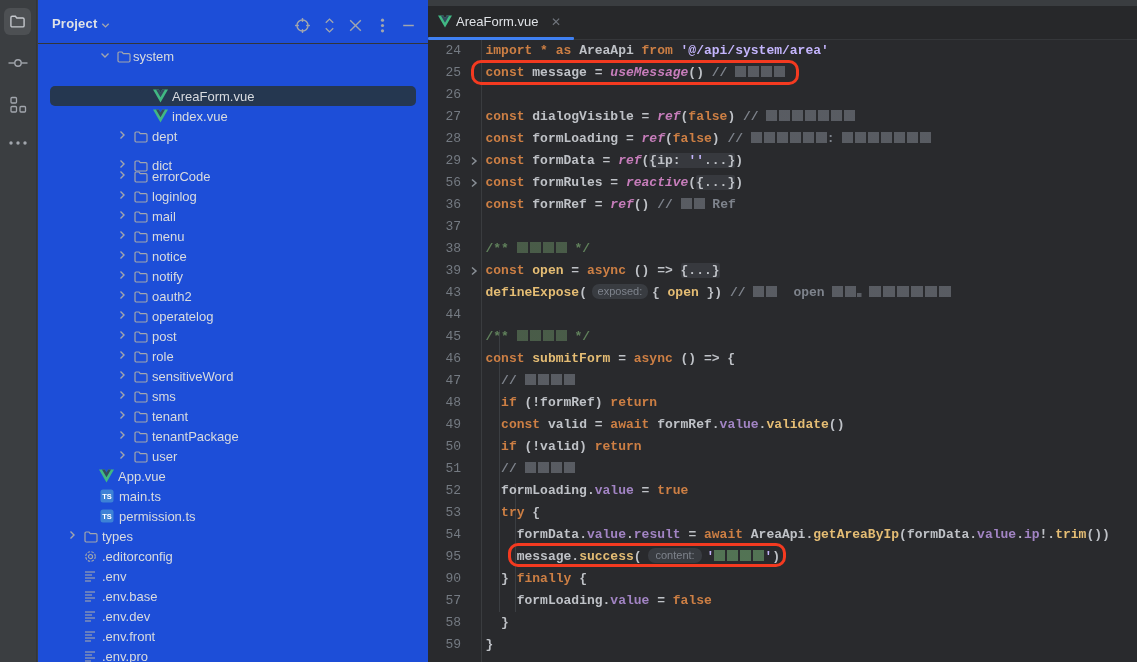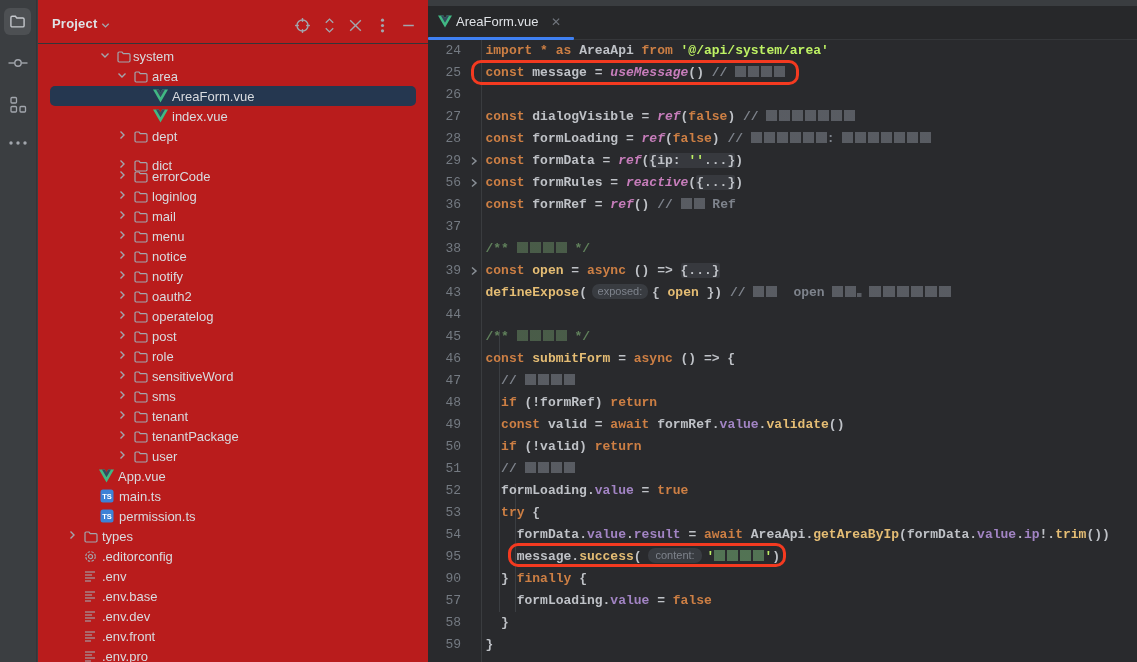--- a/index.html
+++ b/index.html
@@ -1,21 +1,21 @@
 <!DOCTYPE html>
 <html><head><meta charset="utf-8"><style>
 * {margin:0;padding:0;box-sizing:border-box}
 html,body {width:1137px;height:662px;overflow:hidden;background:#3B3E41;font-family:"Liberation Sans",sans-serif}
 #app {position:relative;width:1137px;height:662px}
 
 #abar {position:absolute;left:0;top:0;width:37px;height:662px;background:#3B3E41;border-right:1px solid #333639}
 #abar .sel {position:absolute;left:4px;top:8px;width:27px;height:27px;background:#4D5053;border-radius:6px}
 #abar svg {position:absolute}
 
-#panel {position:absolute;left:38px;top:0;width:390px;height:662px;background:#b91c1c}
+#panel {position:absolute;left:38px;top:0;width:390px;height:662px;background:#1d4ed8}
 #phead {position:absolute;left:0;top:0;width:100%;height:44px;border-bottom:1px solid #333639}
 #ptitle {position:absolute;left:14px;top:16px;font-size:13px;font-weight:bold;color:#DFE2E6;letter-spacing:.2px}
 .hic {position:absolute;top:17px}
 
 .trow {position:absolute;left:0;width:390px;height:20px}
 .trow.sel::before {content:"";position:absolute;left:12px;right:12px;top:0;height:20px;background:#253750;border-radius:5px}
 .tic {position:absolute;top:3px}
 .tic svg {display:block}
 .tlb {position:absolute;top:2.5px;font-size:13px;color:#D8DBDF;white-space:pre}
 
@@ -35,21 +35,21 @@
 .fch {position:absolute;left:40px;top:5px}
 .fch svg {display:block}
 #gutborder {position:absolute;left:53px;top:40px;width:1px;height:622px;background:#3A3C3F}
 #code {position:absolute;left:57.5px;top:40px;font-family:"Liberation Mono",monospace;font-size:13px;font-weight:bold;color:#BFC2C7;white-space:pre}
 .cl {height:22px;line-height:22px}
 .kw {color:#CD7F44}
 .fn {color:#E5BD74}
 .pp {color:#C77DBB;font-style:italic}
 .prop {color:#A284C4}
 .id {color:#BFC2C7}
-.s {color:#bef264}
+.s {color:#c4b5fd}
 .c {color:#7E838C;font-weight:bold}
 .d {color:#61825C}
 .fold {background:#37393E;border-radius:2px}
 .pill {display:inline-block;background:#393C41;border-radius:7px;color:#7E838C;font-family:"Liberation Sans",sans-serif;font-size:11px;font-weight:normal;text-align:center;vertical-align:1px;line-height:15px;height:15px}
 .cjk {display:inline-block;height:11.5px;vertical-align:-1px;background:repeating-linear-gradient(90deg,var(--cc) 0 11px,transparent 11px 13px)}
 .cb {--cc:rgba(126,131,140,0.56)}
 .cjc {display:inline-block;width:13px;height:11.5px;vertical-align:-1px;background:linear-gradient(rgba(126,131,140,0.56),rgba(126,131,140,0.56)) no-repeat 1.5px 7px/4.5px 4.5px}
 .cjk6 {display:inline-block;width:82px;height:11.5px;vertical-align:-1px;background:repeating-linear-gradient(90deg,rgba(126,131,140,0.56) 0 12px,transparent 12px 14px)}
 .db {--cc:rgba(100,133,95,0.55)}
 .sgb {--cc:rgba(108,160,108,0.62)}
@@ -130,33 +130,20 @@
             <path d="M2.5 4.5 L6 8 L9.5 4.5" fill="none" stroke="#A2A6AD" stroke-width="1.4"></path>
           </svg>
         </span>
         <span class="tic" style="left:78px">
           <svg width="16" height="16" viewBox="0 0 16 16">
             <path d="M2 4.2 C2 3.5 2.5 3 3.2 3 H6 l1.3 1.6 H12.8 C13.5 4.6 14 5.1 14 5.8 V11.8 C14 12.5 13.5 13 12.8 13 H3.2 C2.5 13 2 12.5 2 11.8 Z" fill="none" stroke="#A2A6AD" stroke-width="1.2"></path>
           </svg>
         </span>
         <span class="tlb" style="left:95px">system</span>
       </div>
-      <div class="trow" style="top:66px">
-        <span class="tic" style="left:78px">
-          <svg width="12" height="12" viewBox="0 0 12 12">
-            <path d="M2.5 4.5 L6 8 L9.5 4.5" fill="none" stroke="#A2A6AD" stroke-width="1.4"></path>
-          </svg>
-        </span>
-        <span class="tic" style="left:95px">
-          <svg width="16" height="16" viewBox="0 0 16 16">
-            <path d="M2 4.2 C2 3.5 2.5 3 3.2 3 H6 l1.3 1.6 H12.8 C13.5 4.6 14 5.1 14 5.8 V11.8 C14 12.5 13.5 13 12.8 13 H3.2 C2.5 13 2 12.5 2 11.8 Z" fill="none" stroke="#A2A6AD" stroke-width="1.2"></path>
-          </svg>
-        </span>
-        <span class="tlb" style="left:114px">area</span>
-      </div>
       <div class="trow sel" style="top:86px">
         <span class="tic" style="left:115px">
           <svg width="15" height="14" viewBox="0 0 256 221">
             <path fill="#41B883" d="M204.8 0H256L128 220.8 0 0h97.92L128 51.2 157.44 0Z"></path>
             <path fill="#35495E" d="M0 0h51.2L128 132.48 204.8 0H256L128 220.8Z" transform="translate(0,0) scale(0.62) translate(78,0)" opacity="0"></path>
             <path fill="#34495E" d="M50.56 0 128 133.12 204.8 0h-47.36L128 51.2 97.92 0Z"></path>
           </svg>
         </span>
         <span class="tlb" style="left:134px">AreaForm.vue</span>
       </div>

